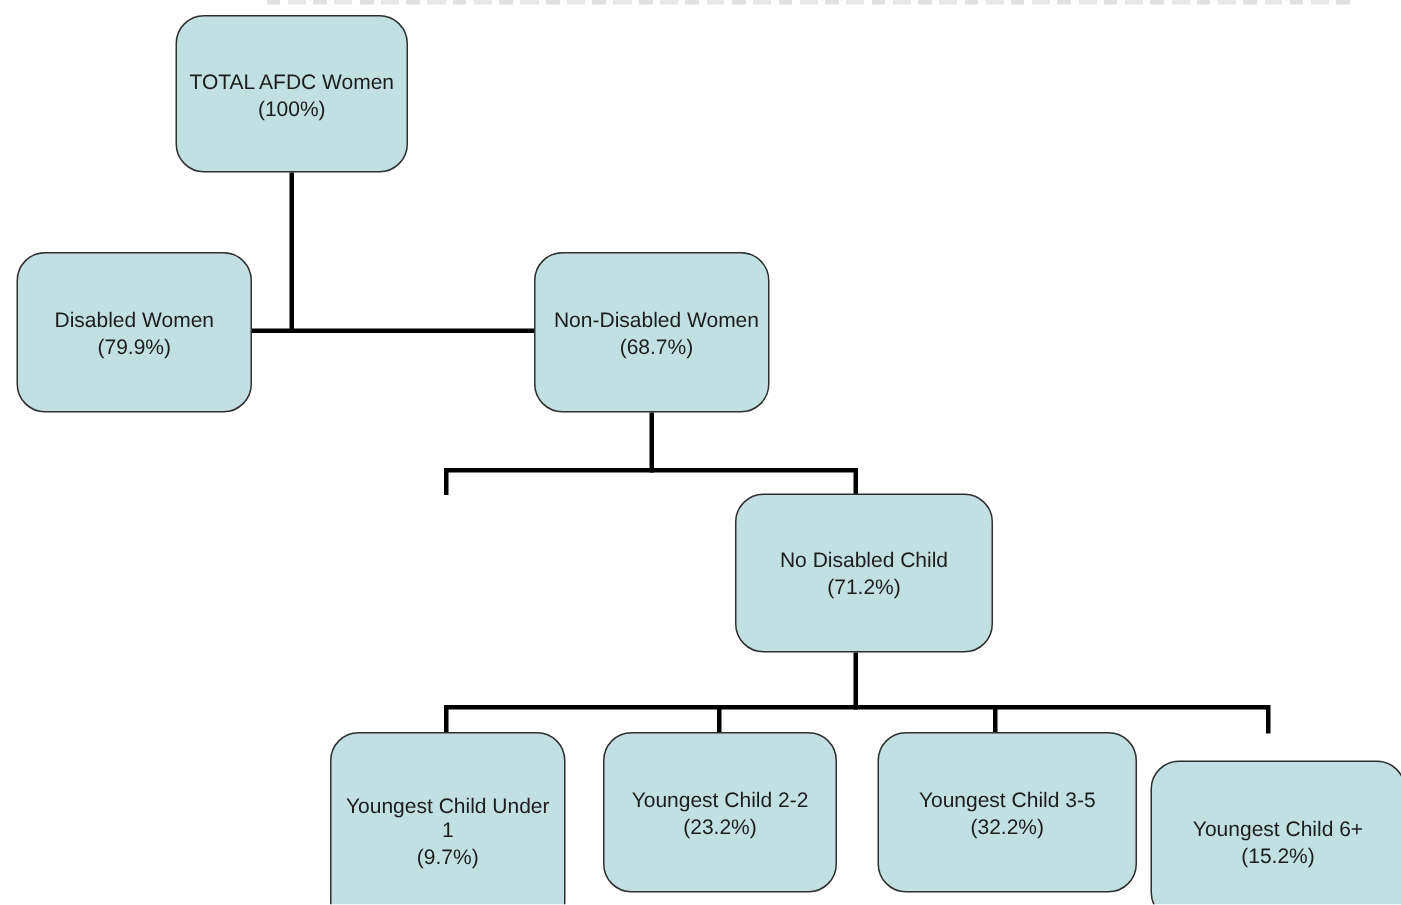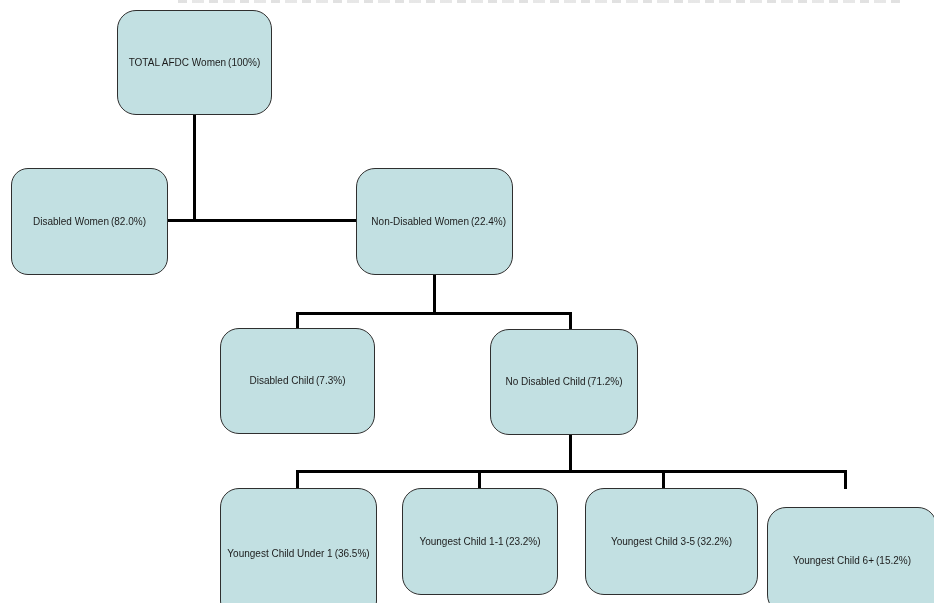--- a/index.html
+++ b/index.html
@@ -33,38 +33,38 @@
     background: #c2e0e2;
     border: 1px solid #2f2f2f;
     border-radius: 19px;
     display: flex;
     align-items: center;
     justify-content: center;
     text-align: center;
   }
   .node-text {
     display: flex;
-    flex-direction: row;
+    flex-direction: column;
     gap: 2px;
-    font-size: 10px;
+    font-size: 14px;
     line-height: 16px;
     color: #1c1c1c;
     padding: 0 6px;
   }
   .edge {
     position: absolute;
     background: #000000;
   }
 
   
   .n-total              { left: 117px; top:  10px; width: 155px; height: 105px; }
-  .n-disabled-women     { left:  11px; top: 168px; width: 157px; height: 107px; border-radius: 17px; }
+  .n-disabled-women     { left:  11px; top: 168px; width: 157px; height: 107px; }
   .n-non-disabled-women { left: 356px; top: 168px; width: 157px; height: 107px; justify-content: flex-end; }
   .n-disabled-child     { left: 220px; top: 328px; width: 155px; height: 106px; }
-  .n-no-disabled-child  { left: 490px; top: 329px; width: 148px; height: 106px; }
+  .n-no-disabled-child  { left: 490px; top: 329px; width: 172px; height: 106px; }
   .n-youngest-under-1   { left: 220px; top: 488px; width: 157px; height: 132px; }
   .n-youngest-1-2       { left: 402px; top: 488px; width: 156px; height: 107px; }
   .n-youngest-3-5       { left: 585px; top: 488px; width: 173px; height: 107px; }
   .n-youngest-6-plus    { left: 767px; top: 507px; width: 170px; height: 107px; }
 
   
   .e-v1  { left: 193px; top: 115px; width: 3px;   height: 107px; }
   .e-h1  { left: 168px; top: 219px; width: 188px; height: 3px;   }
   .e-v2  { left: 433px; top: 275px; width: 3px;   height: 40px;  }
   .e-h2  { left: 296px; top: 312px; width: 276px; height: 3px;   }
@@ -100,55 +100,49 @@
   <div class="node n-total">
     <div class="node-text">
       <span>TOTAL AFDC Women</span>
       <span>(100%)</span>
     </div>
   </div>
 
   <div class="node n-disabled-women">
     <div class="node-text">
       <span>Disabled Women</span>
-      <span>(82.0%)</span>
+      <span>(79.9%)</span>
     </div>
   </div>
 
   <div class="node n-non-disabled-women">
     <div class="node-text">
       <span>Non-Disabled Women</span>
-      <span>(22.4%)</span>
+      <span>(68.7%)</span>
     </div>
   </div>
 
-  <div class="node n-disabled-child">
-    <div class="node-text">
-      <span>Disabled Child</span>
-      <span>(7.3%)</span>
-    </div>
-  </div>
 
   <div class="node n-no-disabled-child">
     <div class="node-text">
       <span>No Disabled Child</span>
       <span>(71.2%)</span>
     </div>
   </div>
 
   <div class="node n-youngest-under-1">
     <div class="node-text">
       <span>Youngest Child Under 1</span>
-      <span>(36.5%)</span>
+      <span>(9.7%)</span>
     </div>
   </div>
 
   <div class="node n-youngest-1-2">
     <div class="node-text">
-      <span>Youngest Child 1-1</span>
+      <span>Youngest Child 2-2</span>
       <span>(23.2%)</span>
     </div>
   </div>
 
   <div class="node n-youngest-3-5">
     <div class="node-text">
       <span>Youngest Child 3-5</span>
       <span>(32.2%)</span>
     </div>
   </div>

